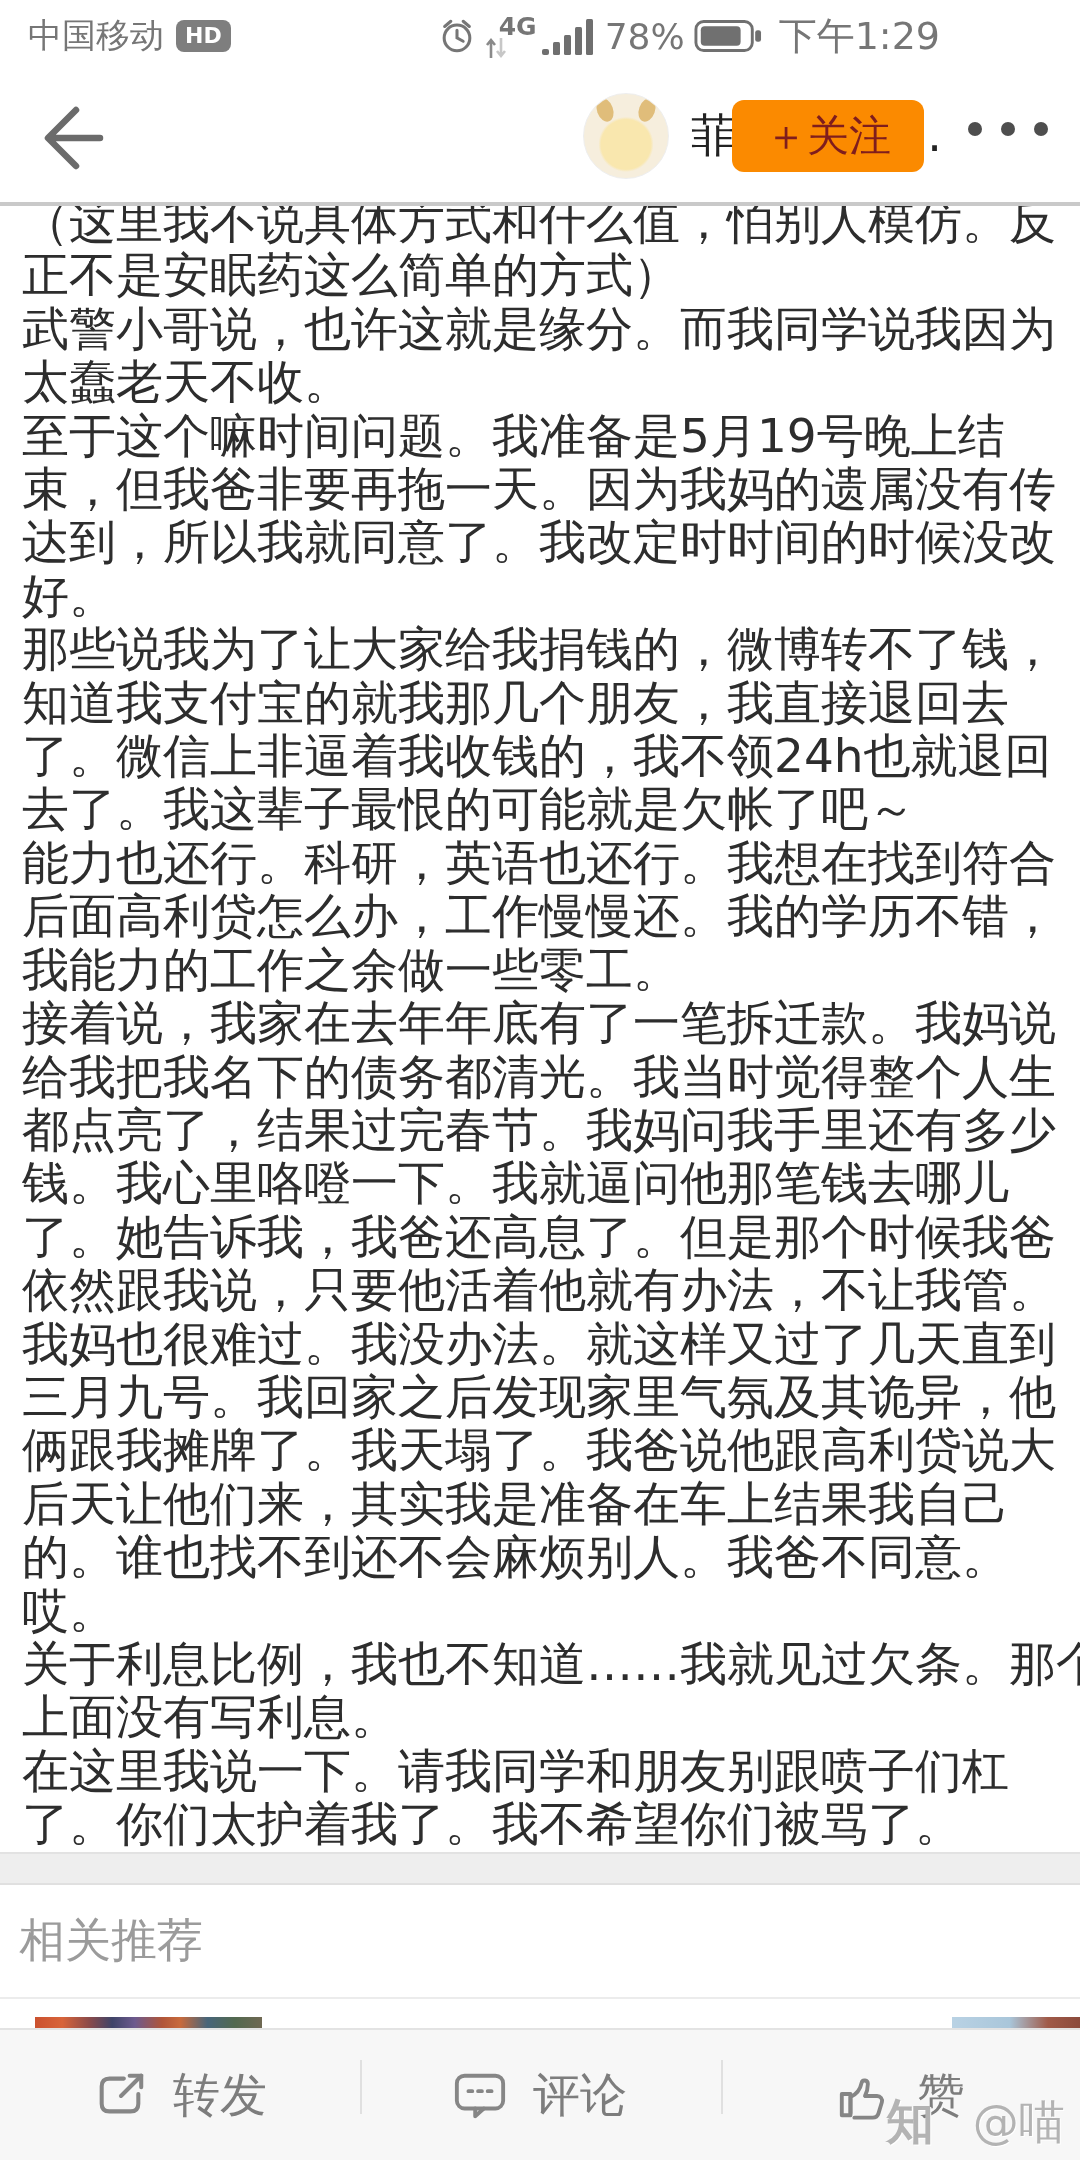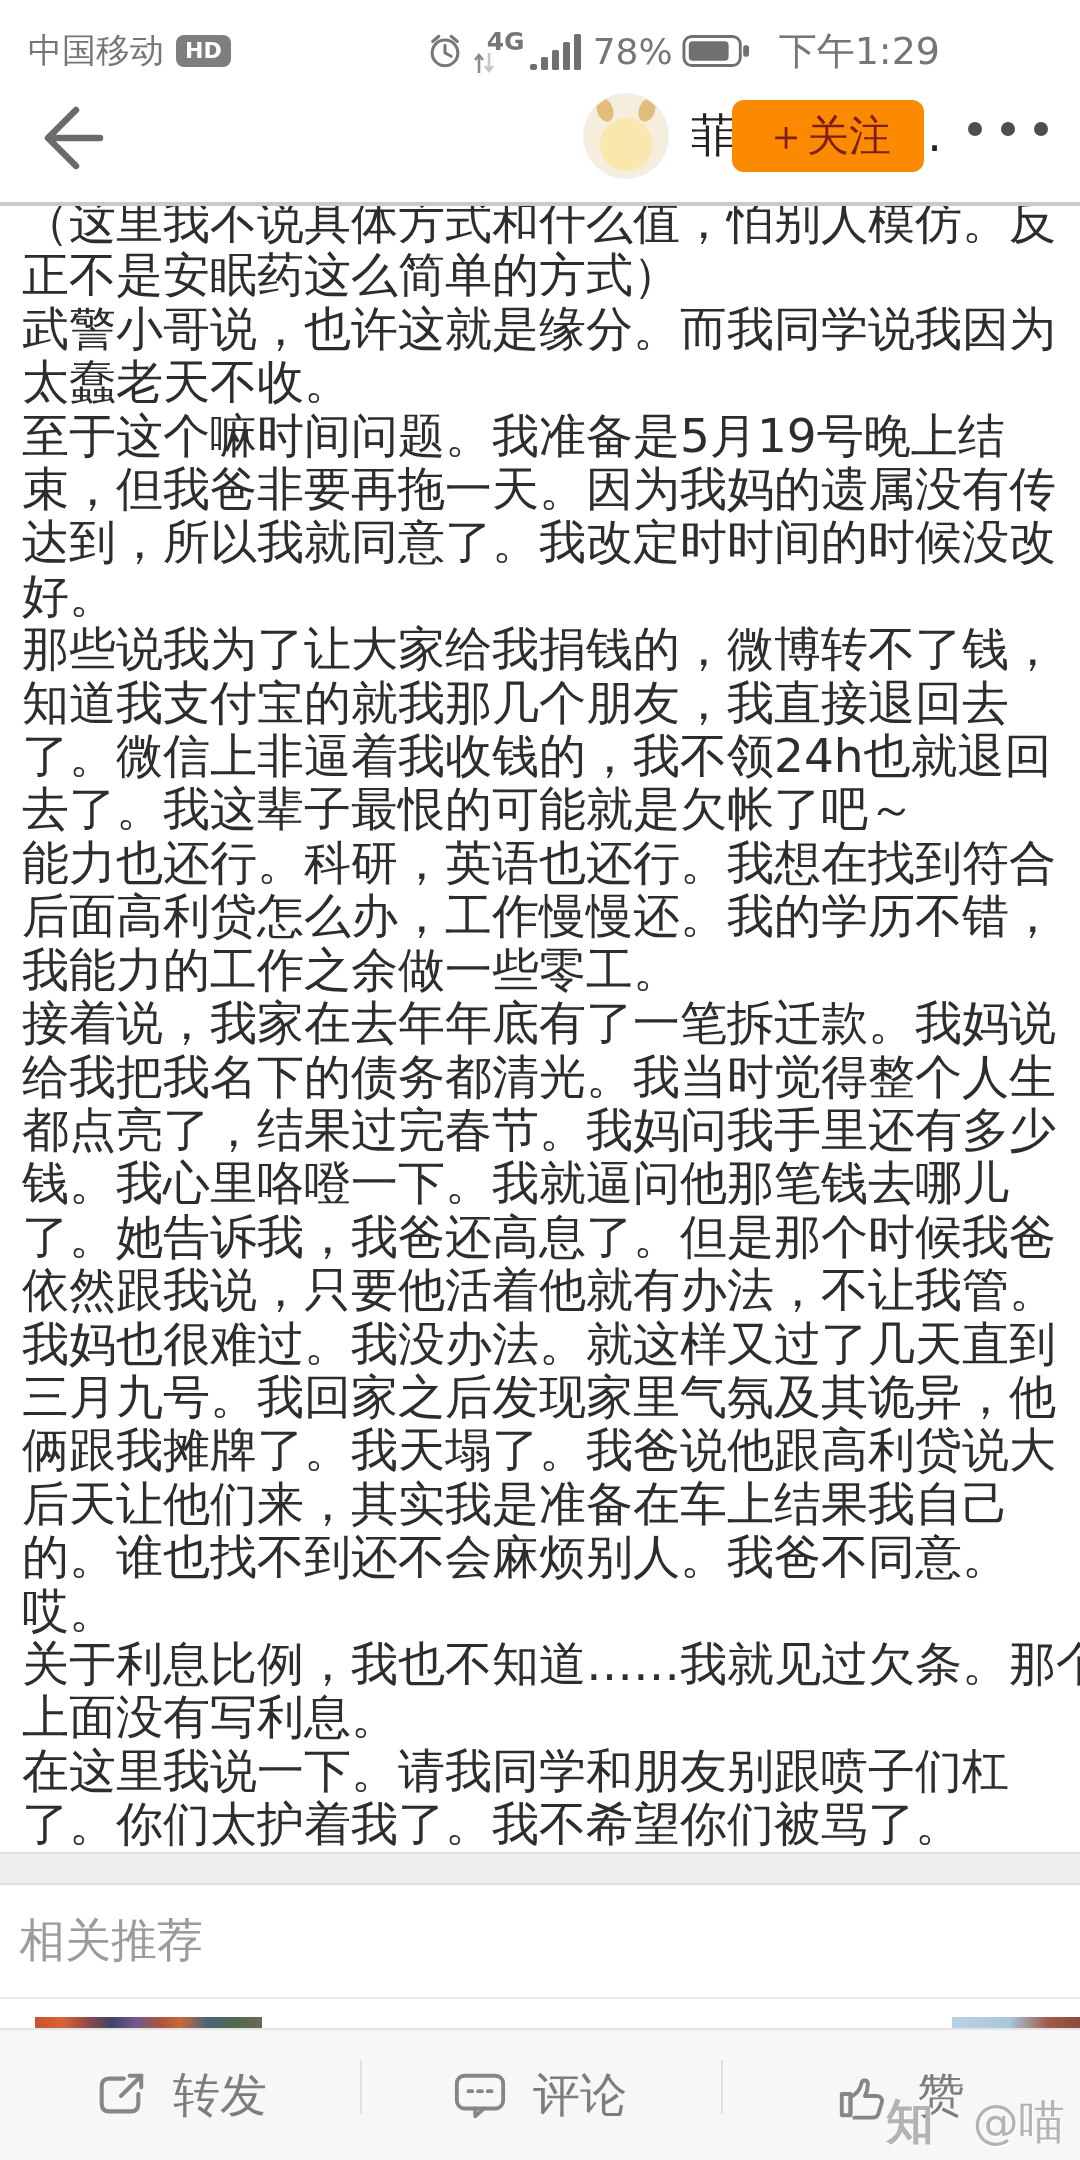--- a/index.html
+++ b/index.html
@@ -4,29 +4,29 @@
 <style>
   html,body{margin:0;padding:0;background:#dfdfdf;}
   .screen{
     position:relative;width:1080px;height:2160px;background:#ffffff;overflow:hidden;
     font-family:"DejaVu Sans","Liberation Sans",sans-serif;
     margin:0 auto;
   }
   
   .header{position:absolute;top:0;left:0;width:1080px;height:206px;background:#ffffff;z-index:20;}
   .header-divider{position:absolute;bottom:0;left:0;width:100%;height:4px;background:#c9c9c9;}
-  .statusbar{position:absolute;top:17px;left:0;width:956px;height:62px;display:flex;align-items:center;box-sizing:border-box;padding:6px 16px 0 28px;color:#767676;}
+  .statusbar{position:absolute;top:2px;left:0;width:956px;height:62px;display:flex;align-items:center;box-sizing:border-box;padding:6px 16px 0 28px;color:#767676;}
   .carrier{font-size:34px;}
   .hd-badge{margin-left:12px;background:#7e7e7e;color:#fff;font-size:22px;font-weight:bold;border-radius:8px;padding:5px 9px;line-height:1;}
   .status-right{margin-left:auto;display:flex;align-items:center;gap:9px;}
   .net{position:relative;width:48px;height:48px;}
   .net-4g{position:absolute;top:0;left:14px;font-size:25px;font-weight:bold;color:#767676;}
   .net-arrows{position:absolute;left:0;bottom:0;}
   .pct{font-size:36px;}
-  .clock-time{font-size:38px;margin-left:20px;text-align:right;}
+  .clock-time{font-size:38px;margin-left:8px;text-align:right;}
   .navbar{position:absolute;top:62px;left:0;width:1080px;height:140px;}
   .back-btn{position:absolute;left:36px;top:34px;width:76px;height:84px;}
   .title-group{position:absolute;left:583px;top:30px;height:88px;display:flex;align-items:center;gap:22px;}
   .avatar{width:86px;height:86px;border-radius:50%;border:1px solid #eee;box-sizing:border-box;position:relative;overflow:hidden;
     background:radial-gradient(circle at 50% 60%, #f9e7ae 0 38%, #f6eedd 42% 100%);}
   .avatar::before{content:"";position:absolute;left:13px;top:4px;width:16px;height:24px;background:#e0bd7a;border-radius:50%;transform:rotate(-20deg);}
   .avatar::after{content:"";position:absolute;right:13px;top:4px;width:16px;height:24px;background:#e0bd7a;border-radius:50%;transform:rotate(20deg);}
   .username{font-size:46px;color:#222222;white-space:nowrap;max-width:300px;overflow:hidden;}
   .follow-btn{position:absolute;left:732px;top:38px;width:192px;height:72px;background:#fb8a00;border:none;border-radius:12px;
     color:#7f1d1d;font-size:42px;display:flex;align-items:center;justify-content:center;font-family:Liberation Sans, sans-serif;}

